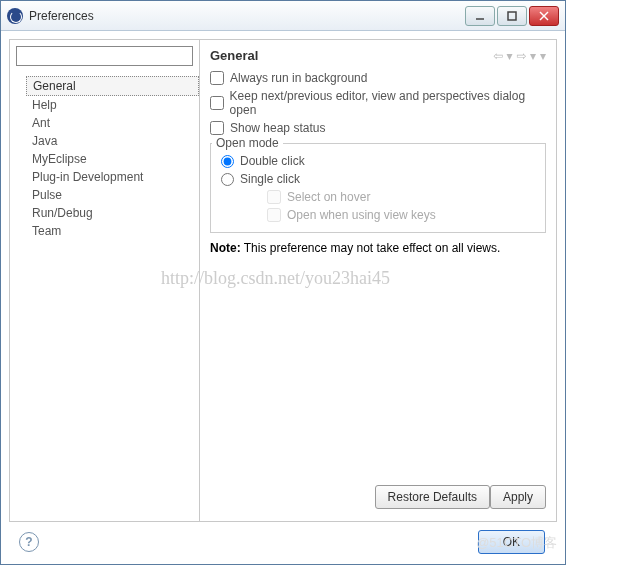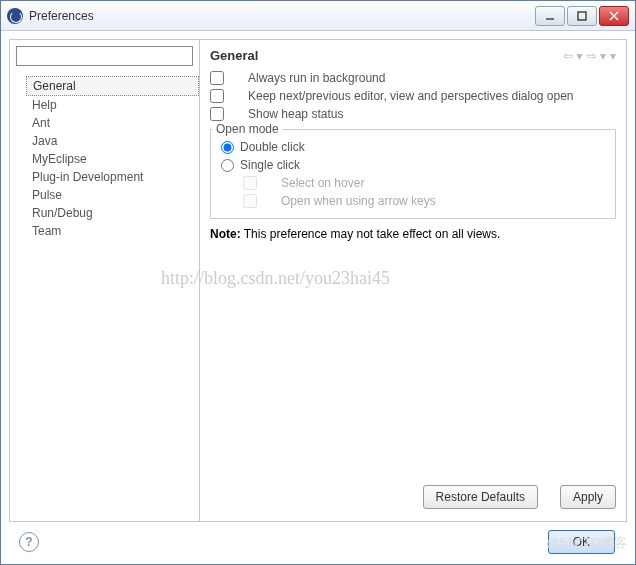--- a/index.html
+++ b/index.html
@@ -1,17 +1,17 @@
 <!DOCTYPE html>
 <html><head>
 <meta charset="utf-8">
 <style>
 * { box-sizing: border-box; font-family: "Segoe UI", Tahoma, sans-serif; font-size: 12px; }
 body { margin: 0; background: #fff; }
-.window { width: 636px; height: 565px; border: 1px solid #5a7ca0; background: #fff; display: flex; flex-direction: column; position: relative; justify-content: center; }
+.window { width: 566px; height: 565px; border: 1px solid #5a7ca0; background: #fff; display: flex; flex-direction: column; position: relative; justify-content: center; }
 .titlebar { height: 30px; background: linear-gradient(#fdfefe, #e8eef5); border-bottom: 1px solid #b8c8d8; display: flex; align-items: center; padding: 0 6px; }
 .titlebar-icon { width: 16px; height: 16px; background: #2a4a8a; border-radius: 50%; margin-right: 6px; position: relative; }
 .titlebar-icon::after { content: ""; position: absolute; top: 3px; left: 3px; width: 10px; height: 10px; border: 1px solid #fff; border-radius: 50%; border-top-color: transparent; }
 .titlebar-text { flex: 1; color: #333; }
 .win-controls { display: flex; gap: 2px; }
 .win-btn { width: 30px; height: 20px; border: 1px solid #8aa; border-radius: 3px; background: linear-gradient(#f8fafb, #d8e2ea); display: flex; align-items: center; justify-content: center; cursor: pointer; }
 .win-btn.close { background: linear-gradient(#f08080, #c83030); border-color: #a02020; color: #fff; }
 .win-btn svg { width: 10px; height: 10px; }
 .body { flex: 1; display: flex; flex-direction: column; padding: 8px; }
 .main { flex: 1; display: flex; border: 1px solid #c8c8c8; }
@@ -20,32 +20,32 @@
 .filter { width: 100%; height: 20px; border: 1px solid #888; padding: 0 4px; }
 .tree { flex: 1; padding: 4px 0 4px 16px; overflow: auto; }
 .tree-item { padding: 2px 6px; color: #555; cursor: pointer; }
 .tree-item.selected { border: 1px dotted #888; background: #f5f5f5; color: #333; }
 .content { flex: 1; display: flex; flex-direction: column; }
 .content-header { display: flex; align-items: center; padding: 8px 10px 6px 10px; }
 .content-title { font-weight: bold; font-size: 13px; flex: 1; color: #333; }
 .nav-arrows { display: flex; gap: 4px; align-items: center; }
 .nav-arrow { color: #bbb; cursor: pointer; display: flex; align-items: center; }
 .content-body { flex: 1; padding: 0 10px 10px 10px; display: flex; flex-direction: column; }
-.check-row { display: flex; align-items: center; gap: 24px; padding: 2px 0; color: #555; }
+.check-row { display: flex; align-items: center; gap: 6px; padding: 2px 0; color: #555; }
 .check-row input[type=checkbox] { width: 14px; height: 14px; margin: 0; }
 .group { border: 1px solid #ccc; margin-top: 6px; padding: 8px 10px; position: relative; }
 .group-label { position: absolute; top: -8px; left: 1px; background: #fff; padding: 0 4px; color: #555; }
 .radio-row { display: flex; align-items: center; gap: 6px; padding: 2px 0; color: #555; }
 .radio-row input[type=radio] { margin: 0; }
 .sub-checks { padding-left: 22px; }
-.sub-checks .check-row { color: #aaa; }
+.sub-checks .check-row { color: #aaa; margin-left: 24px; }
 .sub-checks input[type=checkbox] { opacity: 0.6; }
 .note-row { padding: 8px 0 0 0; color: #000000; }
 .note-row b { font-weight: bold; }
-.content-buttons { display: flex; justify-content: flex-end; gap: 22px; padding: 10px 0 2px 0; }
+.content-buttons { display: flex; justify-content: flex-end; gap: 0; padding: 10px 0 2px 0; }
 .btn { height: 24px; padding: 0 12px; border: 1px solid #999; border-radius: 3px; background: linear-gradient(#fdfdfd, #e8e8e8); color: #333; cursor: pointer; }
 .btn.primary { border-color: #2a6fc9; background: linear-gradient(#eaf3fc, #c8ddf5); padding: 0 24px; }
 .bottom-bar { display: flex; align-items: center; padding: 8px 4px 2px 4px; }
 .help-icon { width: 20px; height: 20px; border: 1.5px solid #7a95b0; border-radius: 50%; color: #7a95b0; display: flex; align-items: center; justify-content: center; font-weight: bold; cursor: pointer; margin-left: 6px; }
 .bottom-bar .spacer { flex: 1; }
 .watermark { position: absolute; top: 267px; left: 160px; color: #ccc; font-size: 18px; font-family: serif; pointer-events: none; }
 .watermark2 { position: absolute; bottom: 12px; right: 8px; color: #ddd; font-size: 13px; pointer-events: none; }
 </style>
 </head>
 <body>
@@ -127,21 +127,21 @@
               <input type="radio" name="openmode" style="">
               <span>Single click</span>
             </label>
             <div class="sub-checks">
               <label class="check-row">
                 <input type="checkbox" disabled="" style="">
                 <span>Select on hover</span>
               </label>
               <label class="check-row">
                 <input type="checkbox" disabled="" style="">
-                <span>Open when using arrow keys</span>
+                <span>Open when using view keys</span>
               </label>
             </div>
           </div>
 
           <div class="note-row">
             <b>Note:</b><span> This preference may not take effect on all views.</span>
           </div>
 
           <div style="flex:1"></div>
 

